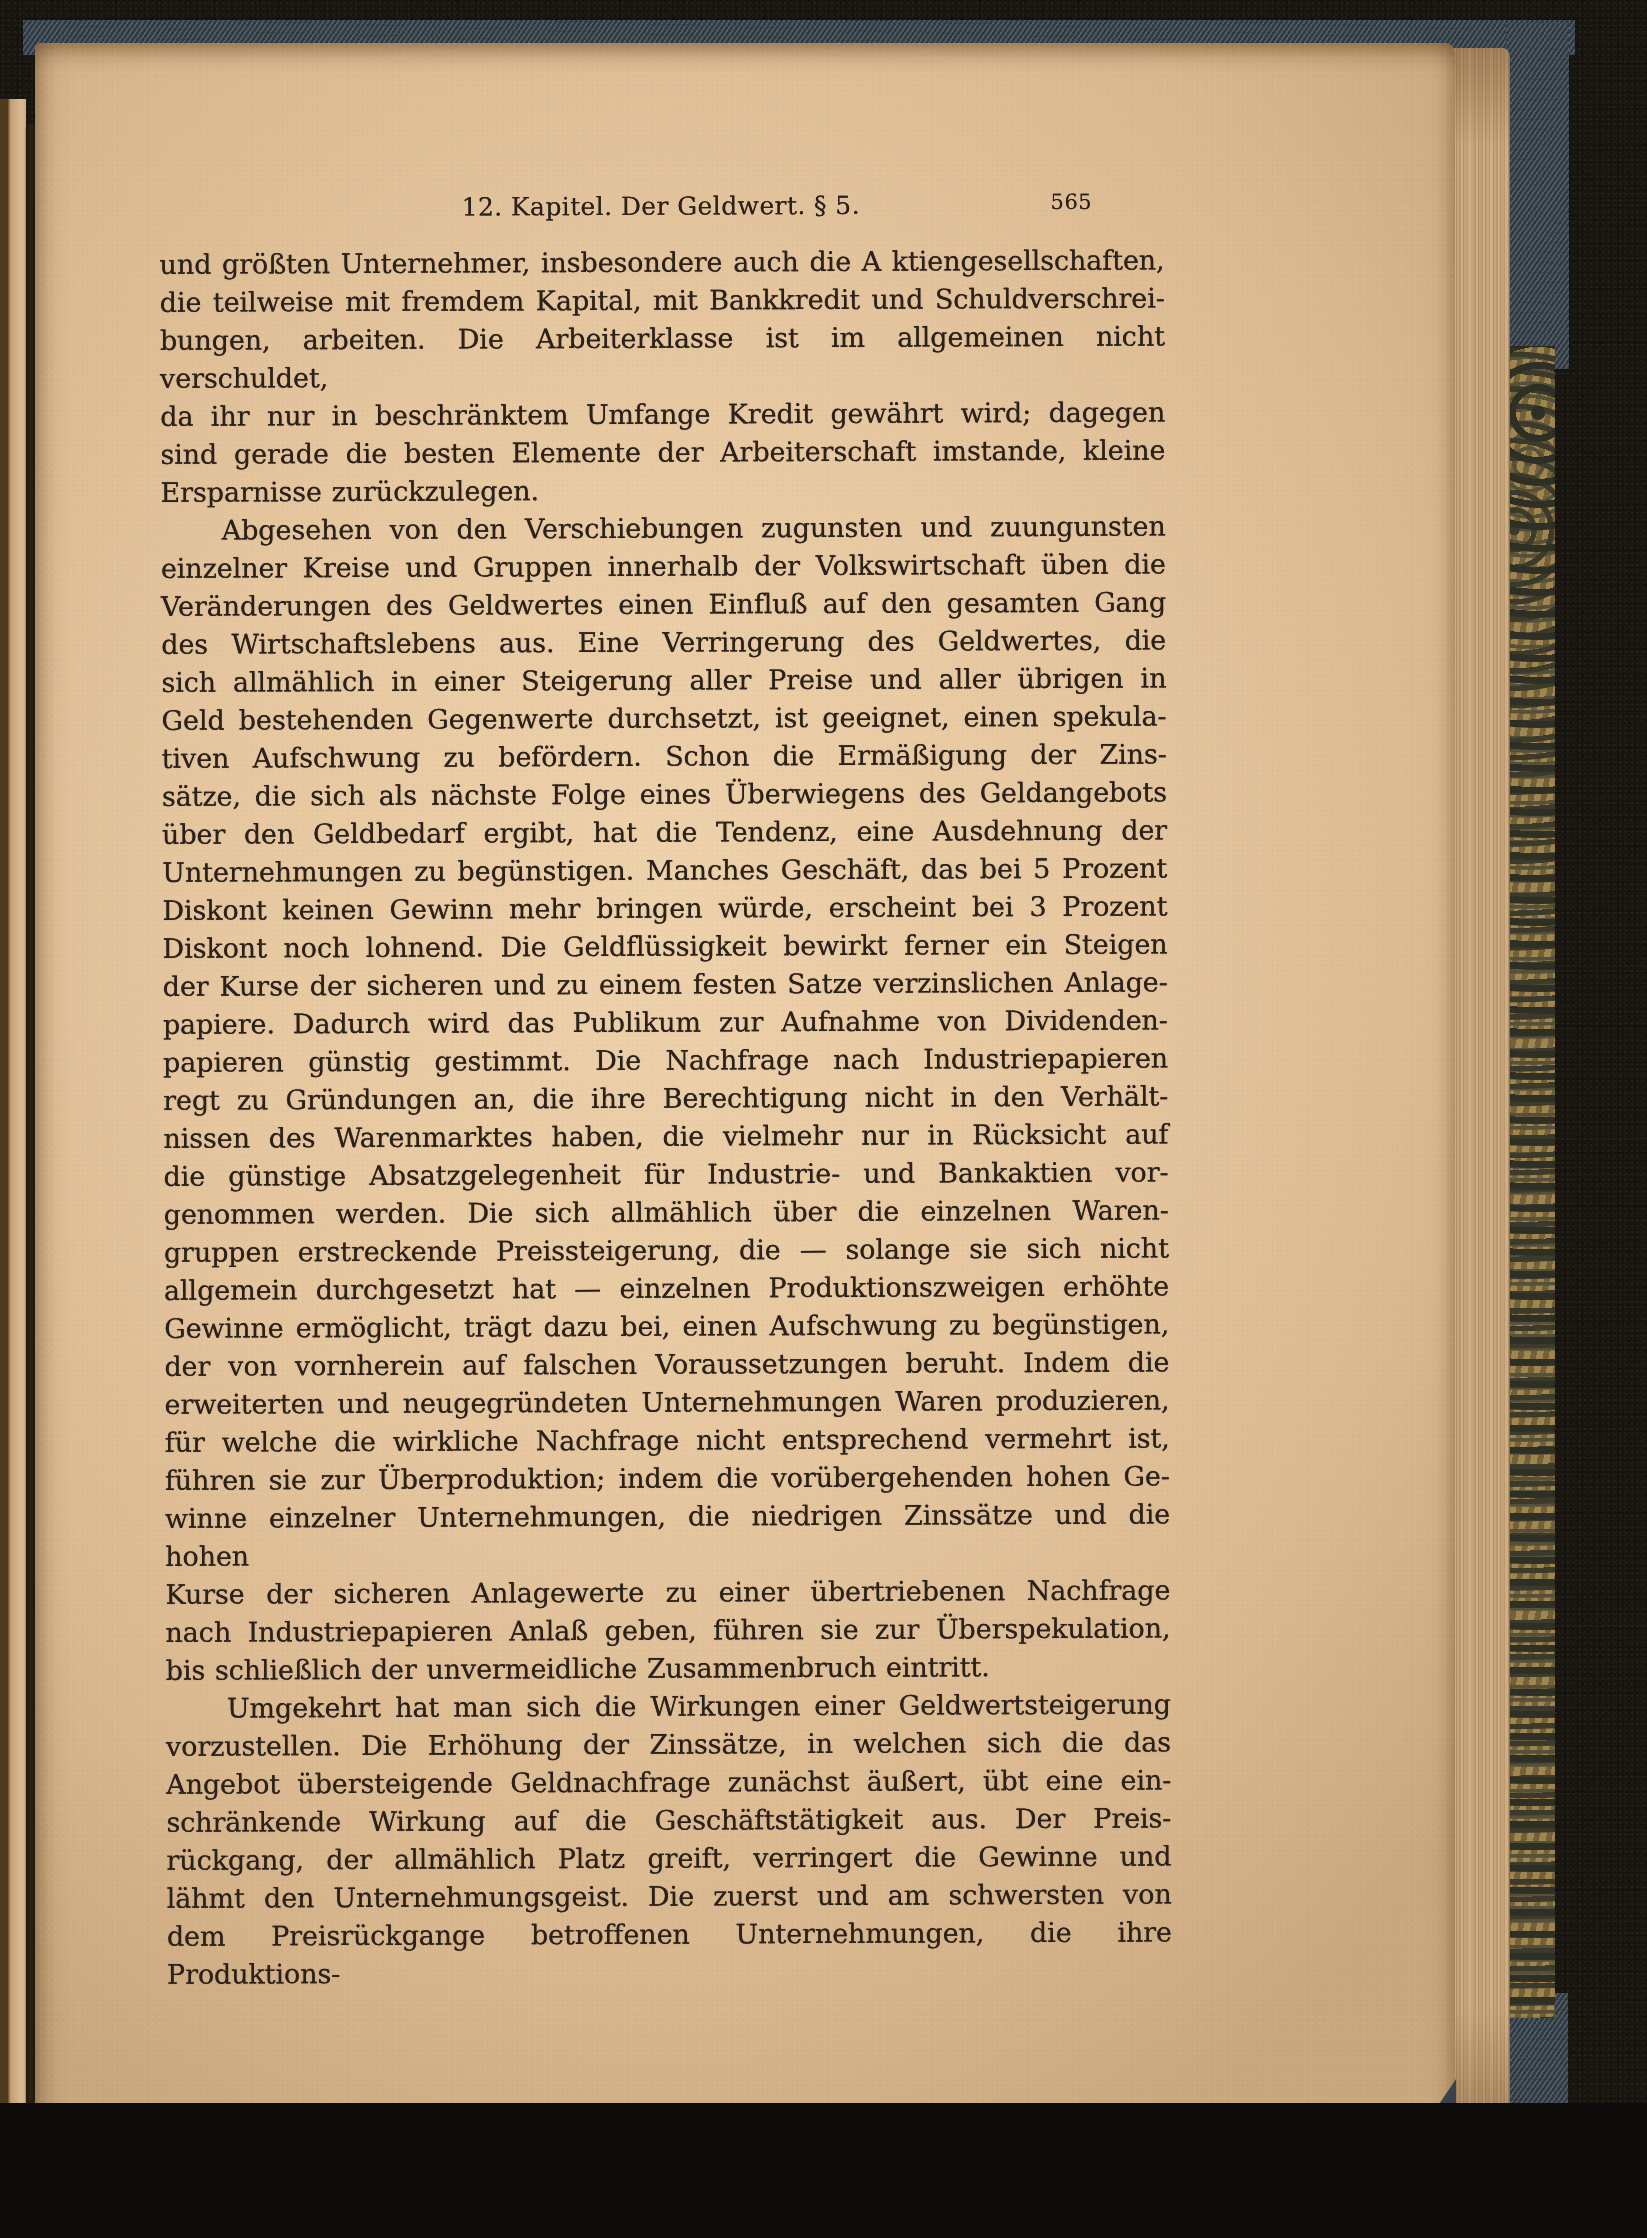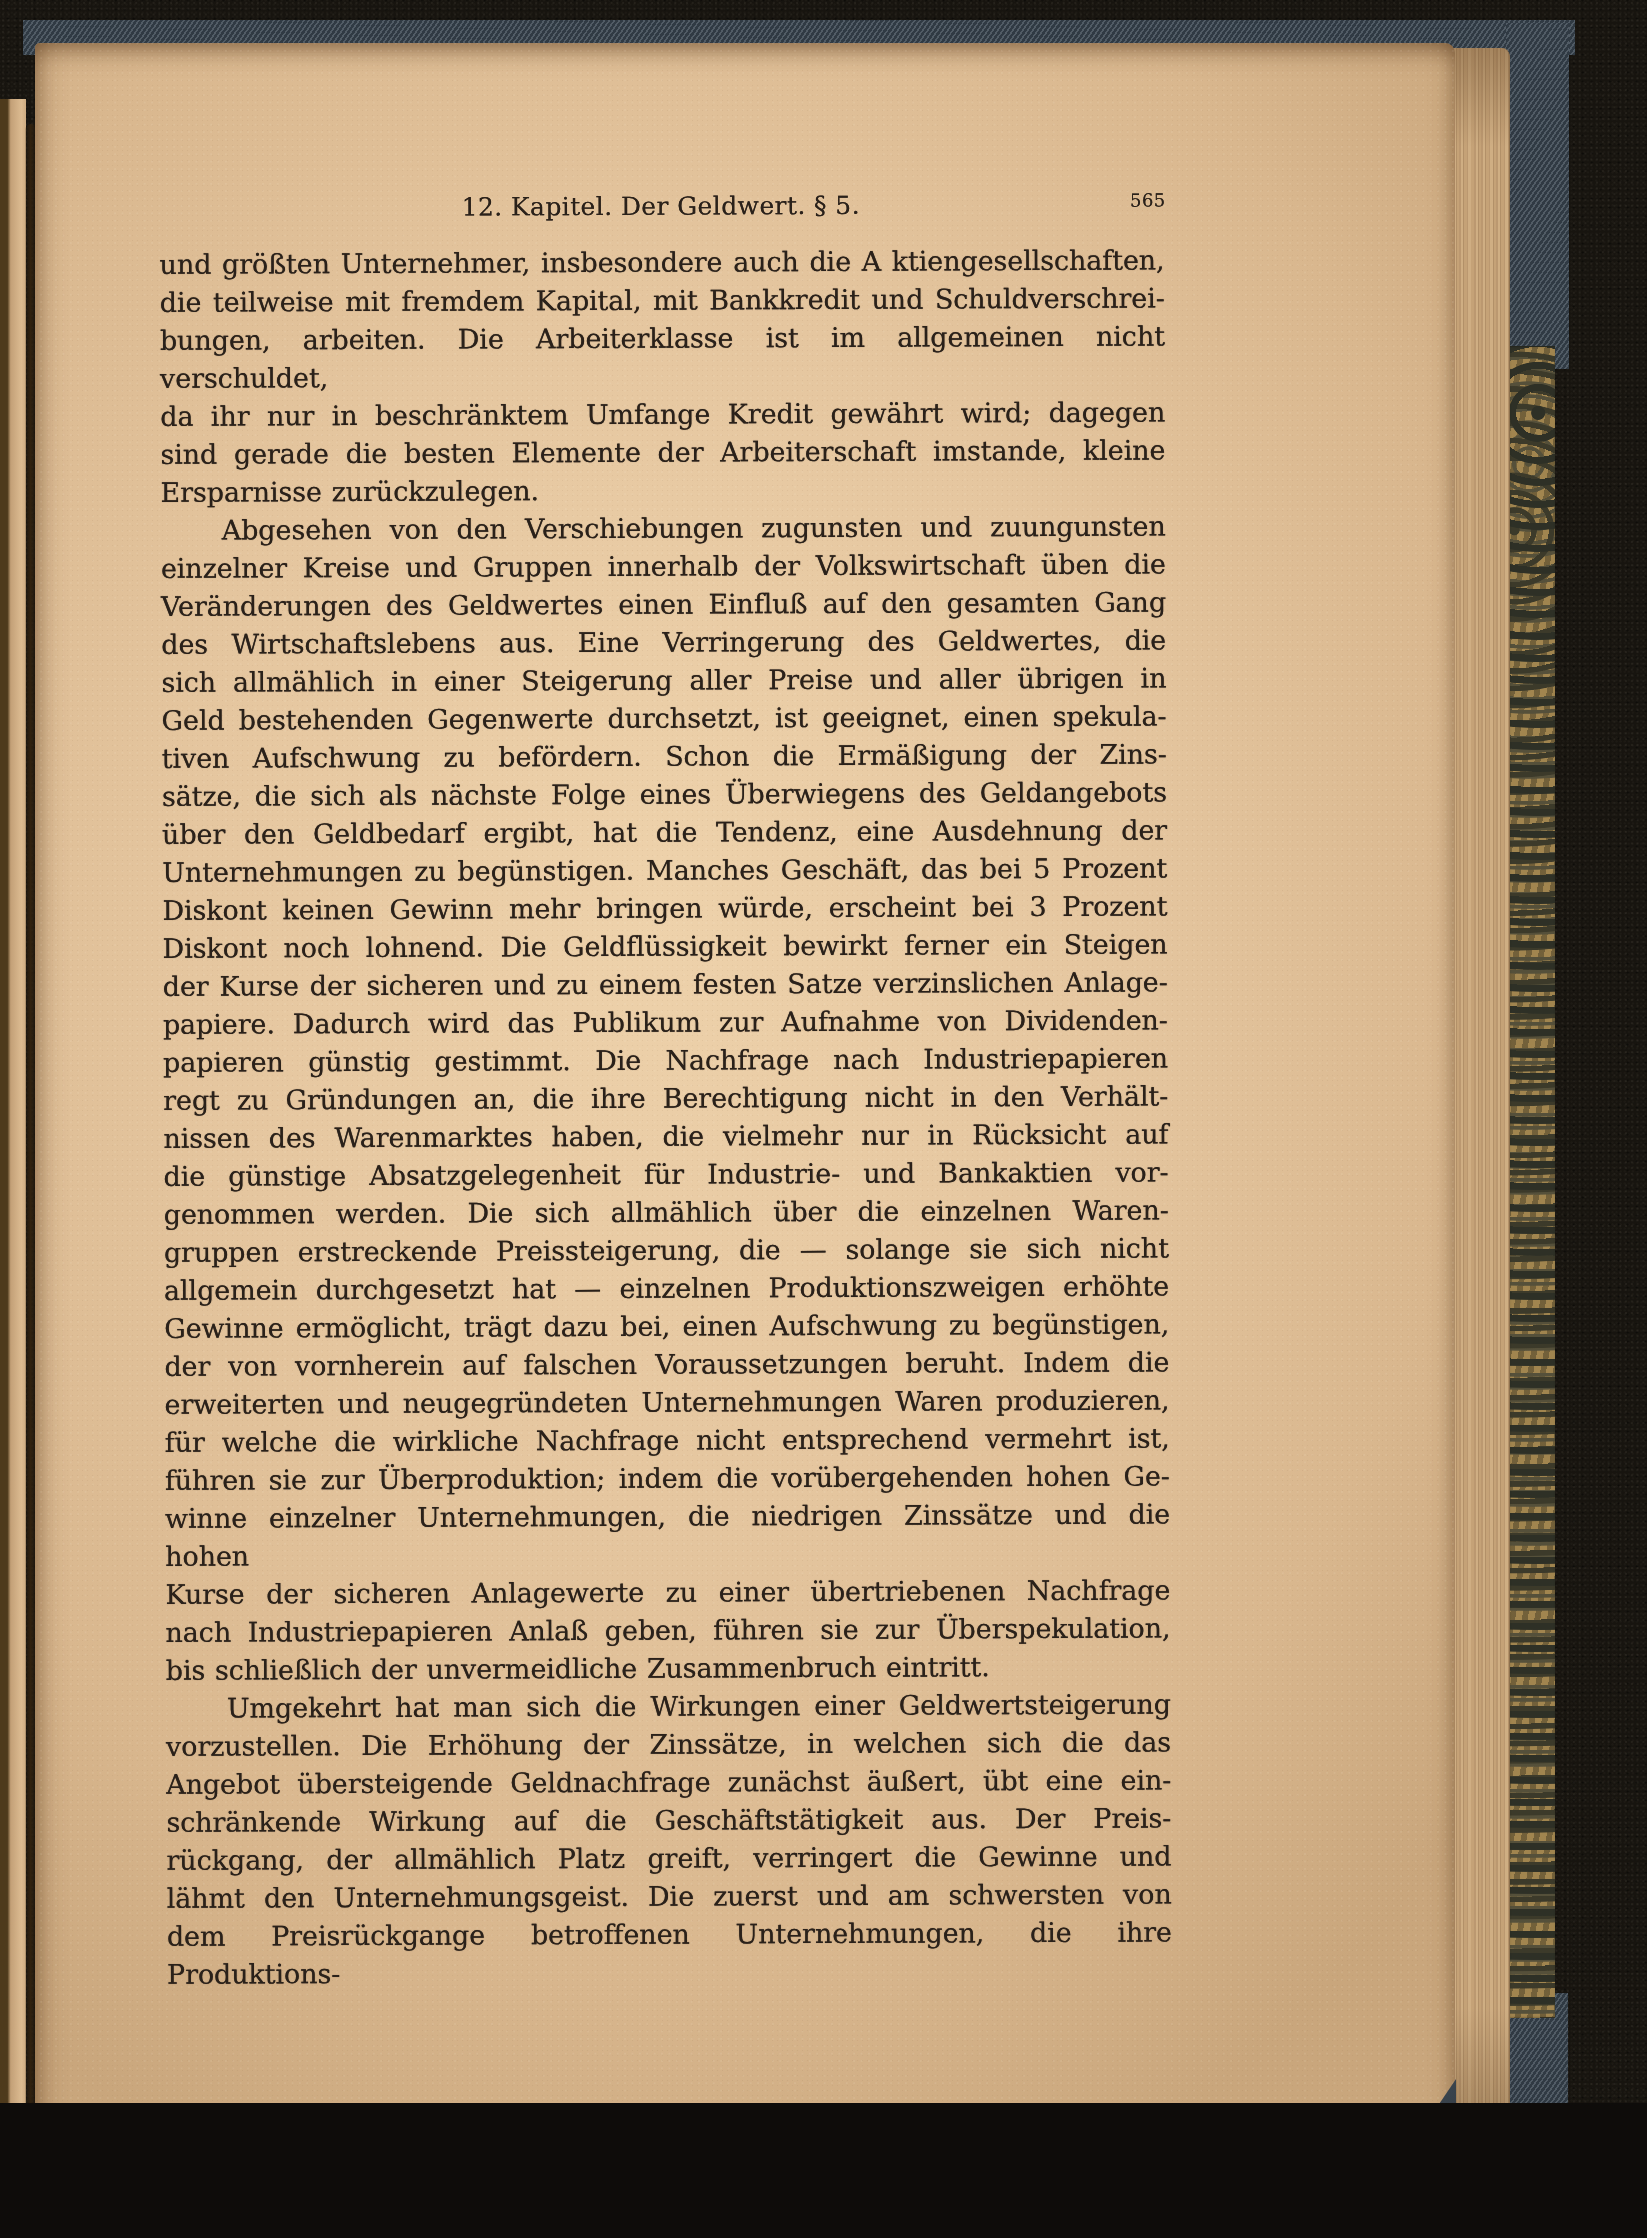--- a/index.html
+++ b/index.html
@@ -97,22 +97,22 @@
   
   #print-area{
     position:absolute; left:0; top:0; width:100%; height:100%;
     transform:rotate(-0.25deg);
     color:#2a211a;
   }
   #page-header{position:absolute; left:163px; top:191px; width:1003px; height:36px;
     font-size:25px; letter-spacing:0.4px;}
   #chapter-heading{position:absolute; left:0; top:0; width:100%; text-align:center;
     text-shadow:0 0 0.6px rgba(42,33,26,0.8);}
-  #page-number{position:absolute; right:-3.3px; top:0; width:115px; text-align:right;
-    font-size:18px; text-shadow:0 0 0.6px rgba(42,33,26,0.8);}
+  #page-number{position:absolute; right:-3.3px; top:0; width:115px; 
+    font-size:21px; text-shadow:0 0 0.6px rgba(42,33,26,0.8);}
   #text-block{
     position:absolute; left:163px; top:243px; width:1005px;
     font-size:27px; line-height:38px; letter-spacing:-0.1px; word-spacing:1.2px;
     text-shadow:0 0 0.7px rgba(42,33,26,0.85);
   }
   .text-line{text-align:justify; text-align-last:justify;}
   .text-line.para-end{text-align-last:left;}
   .text-line.indent{text-indent:61px;}
 </style>
 </head>

